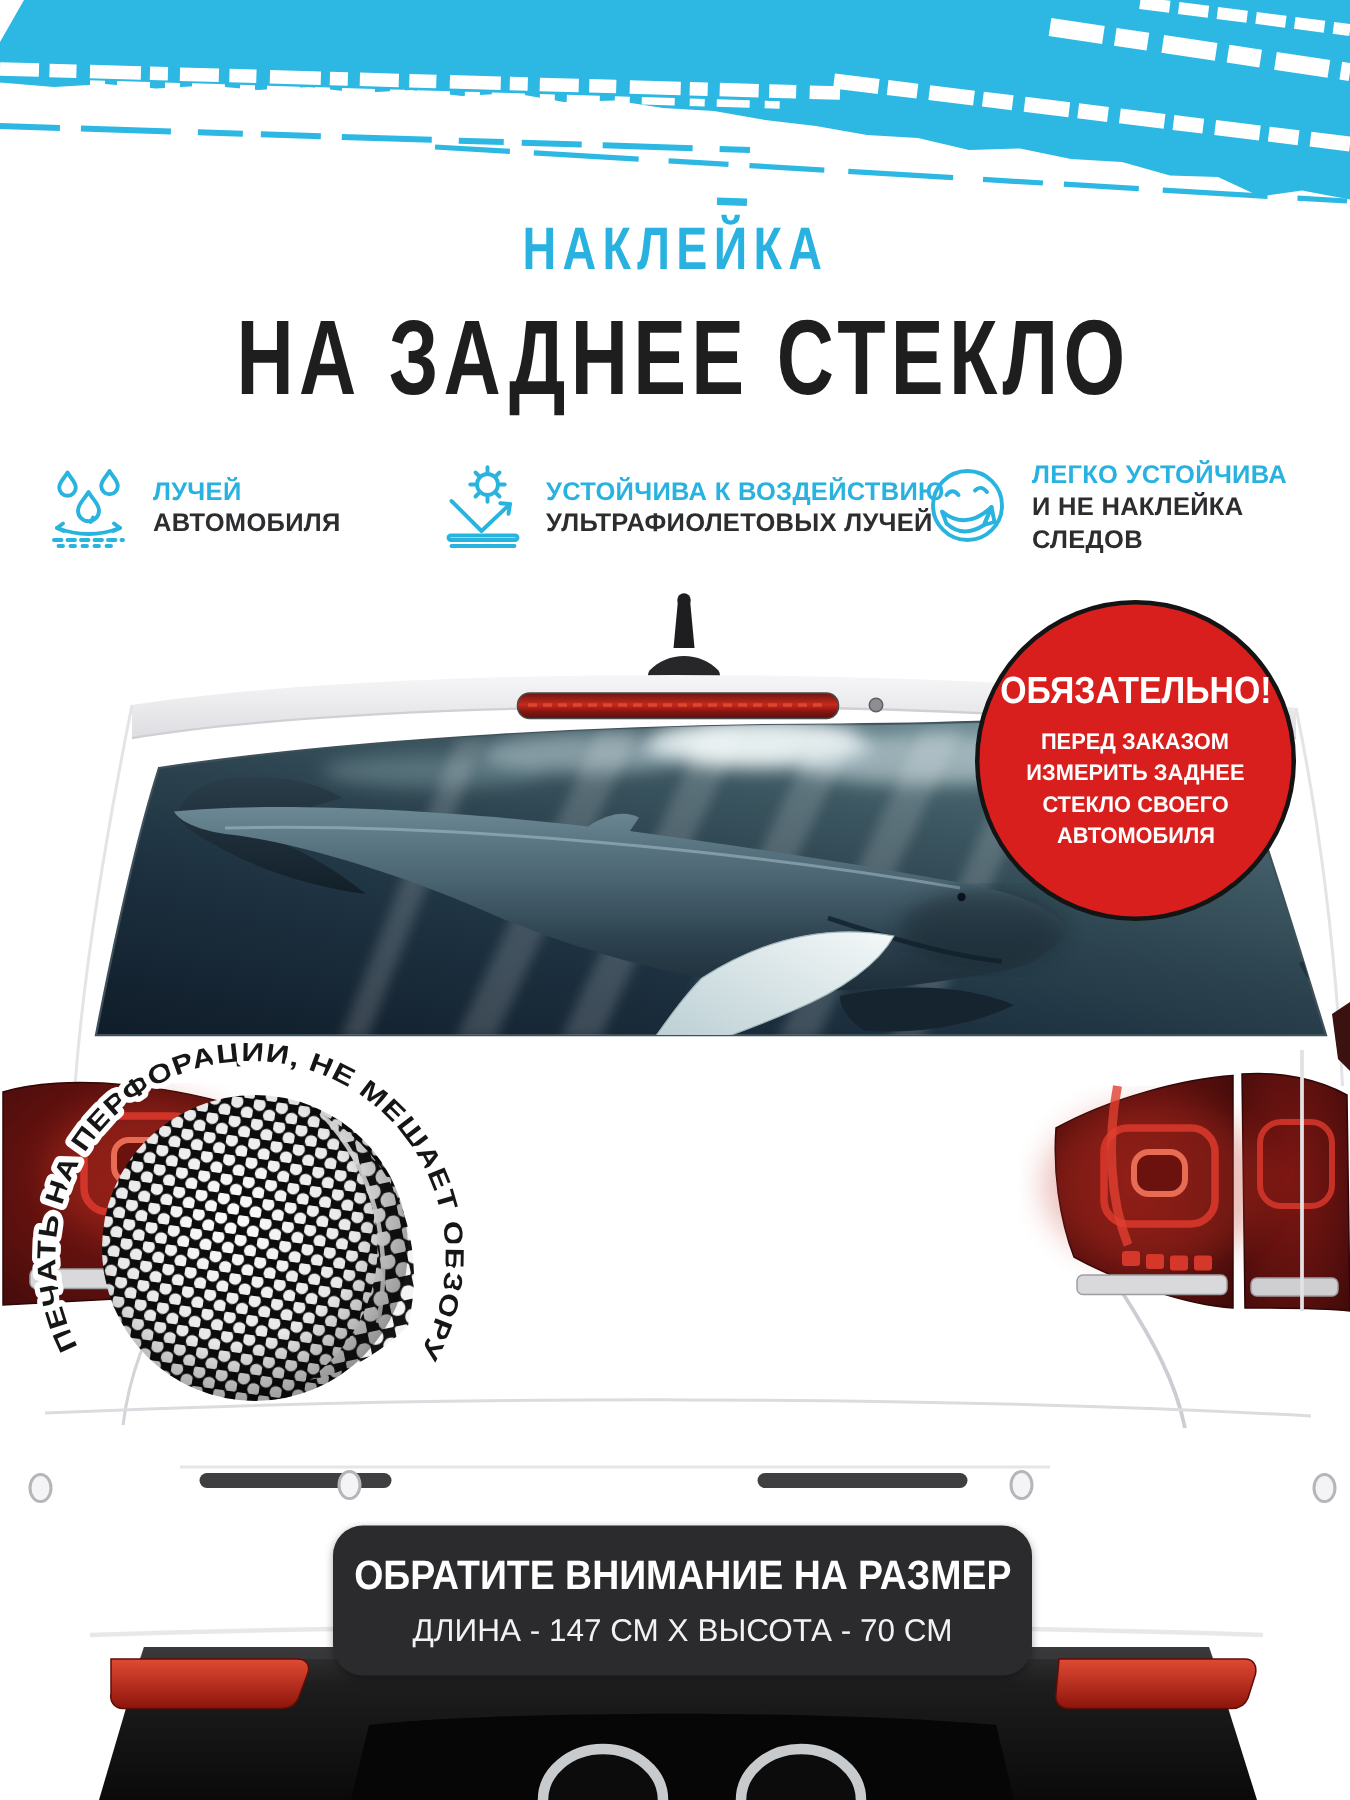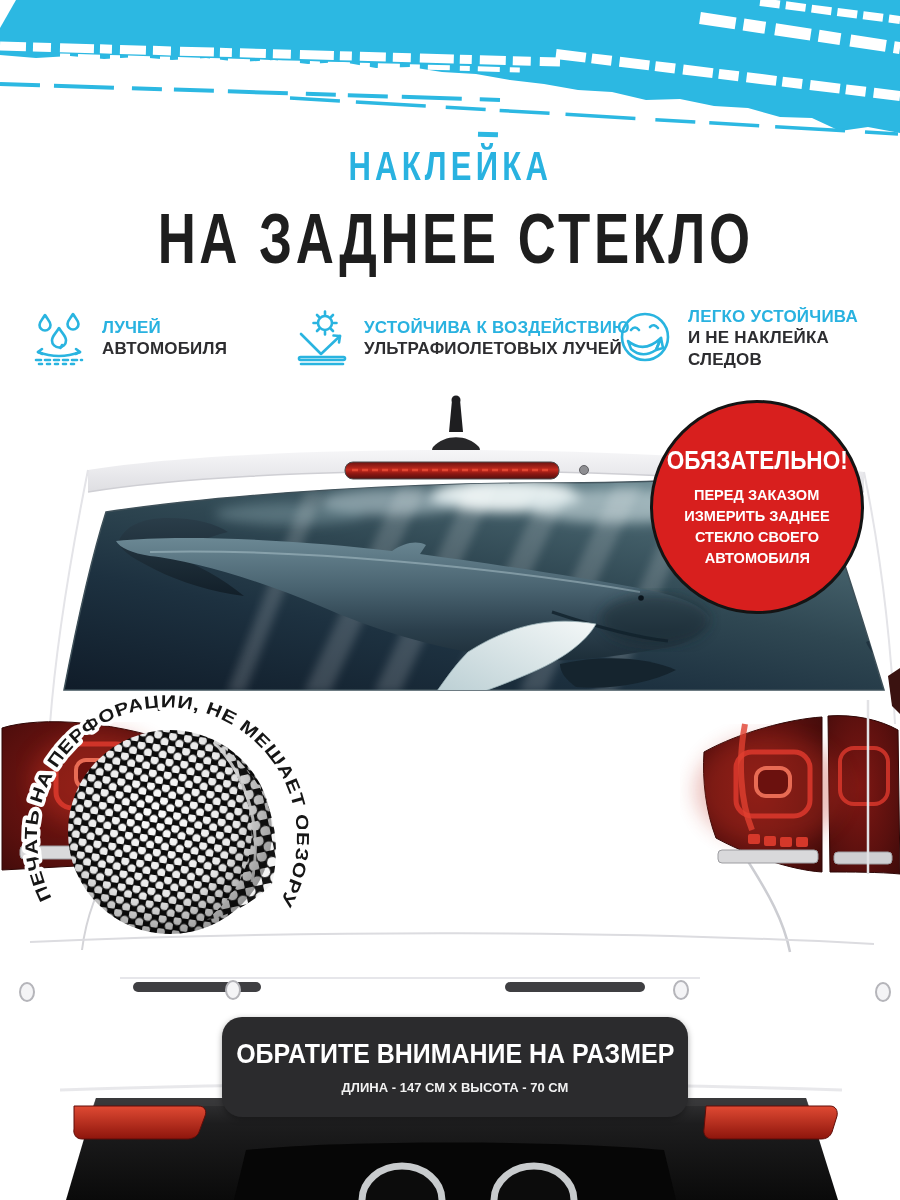--- a/index.html
+++ b/index.html
@@ -26,21 +26,21 @@
          background:#d81f1e;border:3px solid #141414;box-sizing:border-box;
          display:flex;flex-direction:column;align-items:center;justify-content:center;
          text-align:center;color:#fff;z-index:6;}
   .badge .bt{font-weight:900;font-size:24px;transform:scale(.94,1.05);white-space:nowrap;margin-bottom:9px;}
   .badge .bl{font-weight:800;font-size:15px;line-height:1.4;white-space:nowrap;transform:scale(.97,1);}
   
   .sizebox{position:absolute;left:222px;top:996px;width:466px;height:100px;border-radius:20px;
            background:#2b2b2d;display:flex;flex-direction:column;align-items:center;justify-content:center;
            gap:10px;z-index:7;box-shadow:0 2px 6px rgba(0,0,0,.35);margin-top:21px;}
   .sizebox .st{color:#fff;font-weight:900;font-size:26px;white-space:nowrap;transform:scale(.96,1.05);}
-  .sizebox .sd{color:#f2f2f2;font-weight:700;font-size:13px;white-space:nowrap;}
+  .sizebox .sd{color:#f2f2f2;font-weight:400;font-size:21px;white-space:nowrap;}
   
   .curvedText{font-family:"Liberation Sans",sans-serif;font-weight:700;font-size:17.5px;
               letter-spacing:.4px;fill:#161616;stroke:#ffffff;stroke-width:7px;
               paint-order:stroke;stroke-linejoin:round;}
 </style>
 </head>
 <body>
 
 <div class="stage">
 

